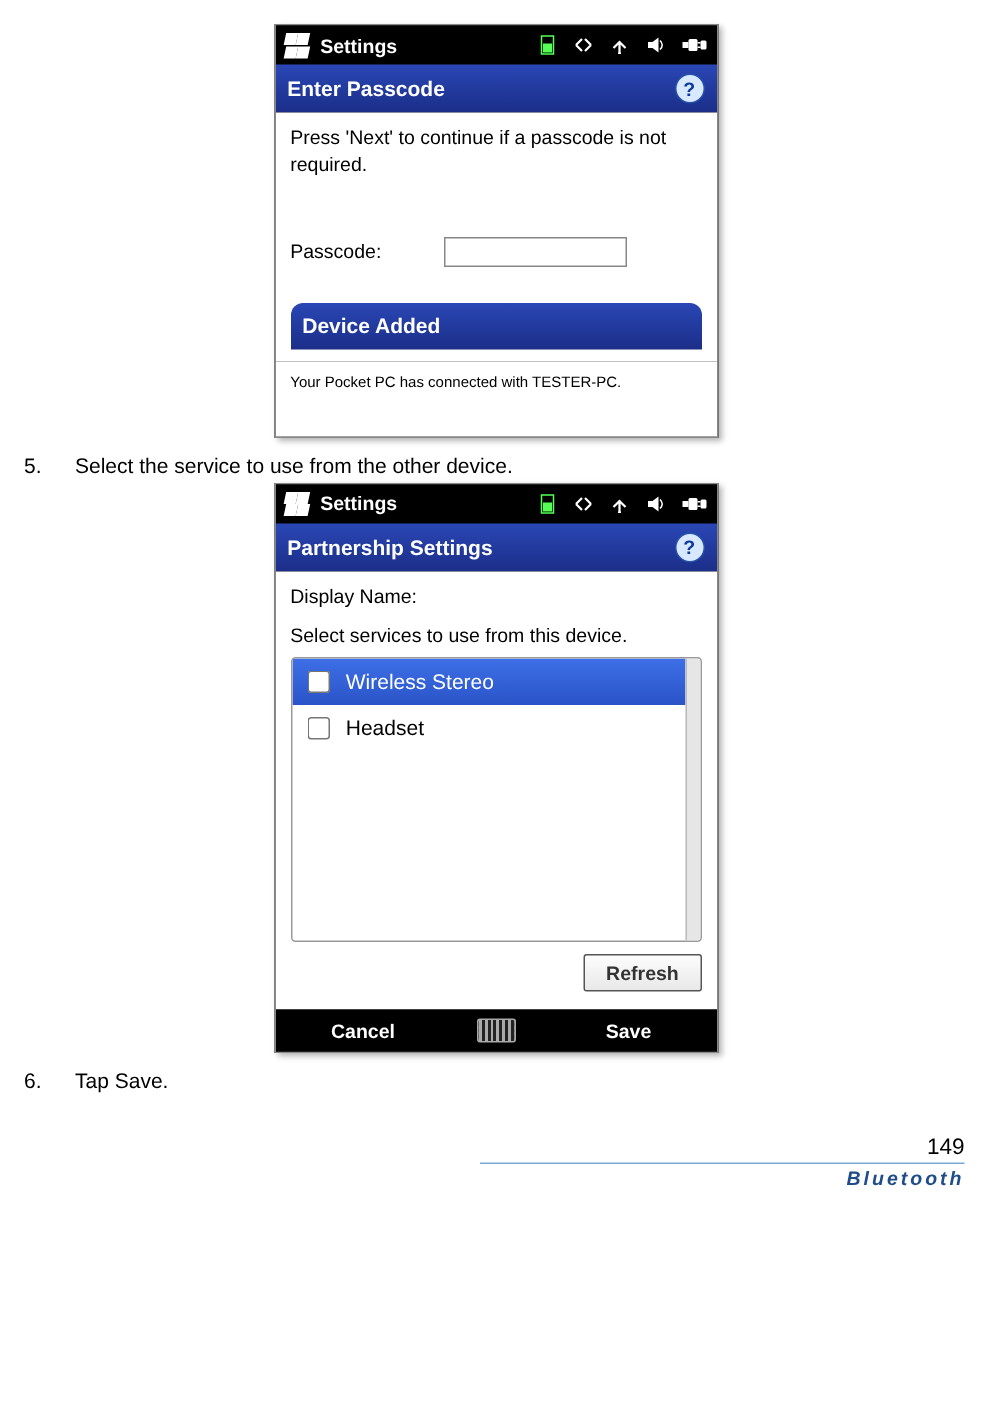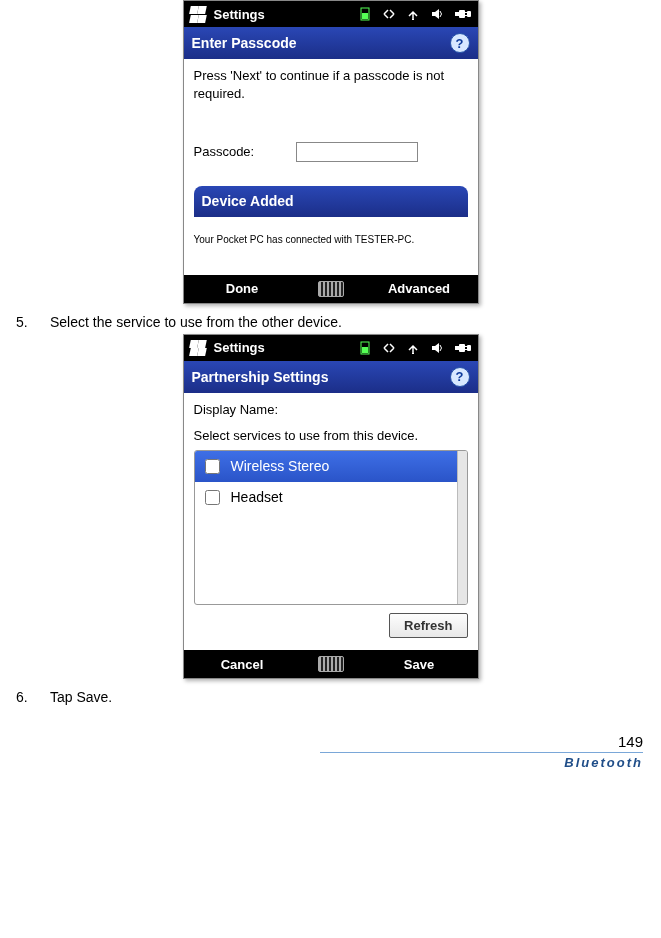--- a/index.html
+++ b/index.html
@@ -7,21 +7,21 @@
     margin: 0;
     padding: 0;
     background: #fff;
     font-family: Arial, sans-serif;
     width: 661px;
     font-size: 14px;
     color: #000;
   }
   .page {
     width: 661px;
-    padding: 0 0 20px 0;
+    padding: 16px 0 20px 0;
   }
   .step {
     display: flex;
     margin: 8px 0 4px 16px;
   }
   .step-num {
     width: 34px;
     flex-shrink: 0;
   }
   .step-text {
@@ -172,21 +172,21 @@
     color: #fff;
     border: 1px solid #103792;
     padding: 2px 8px;
     font-size: 13px;
     height: 22px;
     width: 130px;
   }
   .svc-list {
     border: 1px solid #999;
     border-radius: 3px;
-    height: 155px;
+    height: 190px;
     margin-top: 6px;
     overflow: hidden;
     position: relative;
     padding-right: 10px;
   }
   .svc-item {
     display: flex;
     align-items: center;
     gap: 8px;
     padding: 5px 6px;
@@ -269,27 +269,20 @@
         <label>Passcode:</label>
         <input type="text" value="" style="">
       </div>
       <div class="bluebar2">
         <span>Device Added</span>
       </div>
     </div>
     <div class="notifytext">
       <span>Your Pocket PC has connected with TESTER-PC.</span>
     </div>
-    <div class="softkeybar">
-      <div class="softkey-left">Done</div>
-      <div class="softkey-mid">
-          <div class="kbd-icon"></div>
-        </div>
-      <div class="softkey-right">Advanced</div>
-    </div>
   </div>
 
   <div class="step">
     <div class="step-num">5.</div>
     <div class="step-text">Select the service to use from the other device.</div>
   </div>
 
   <div class="phone">
     <div class="statusbar">
       <div class="start-flag">

